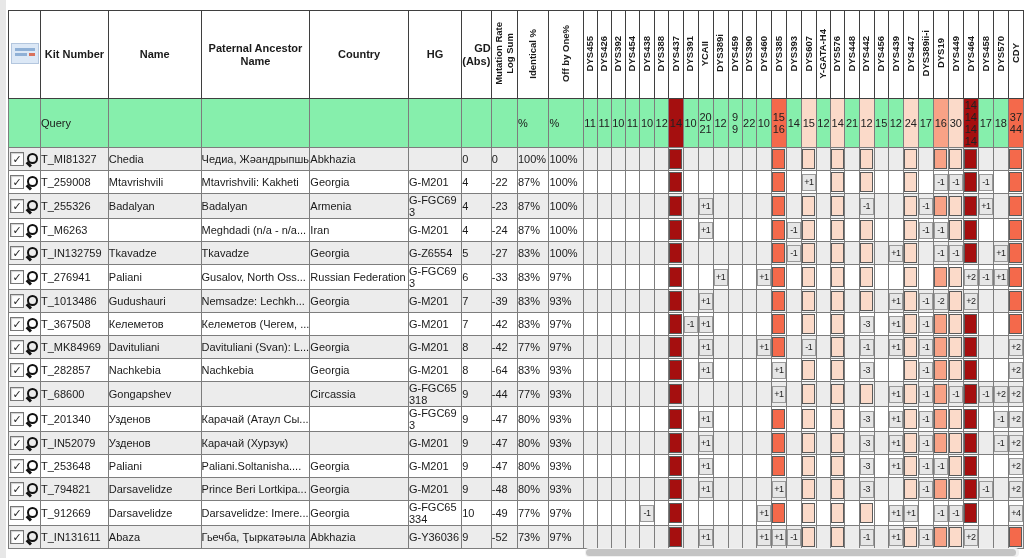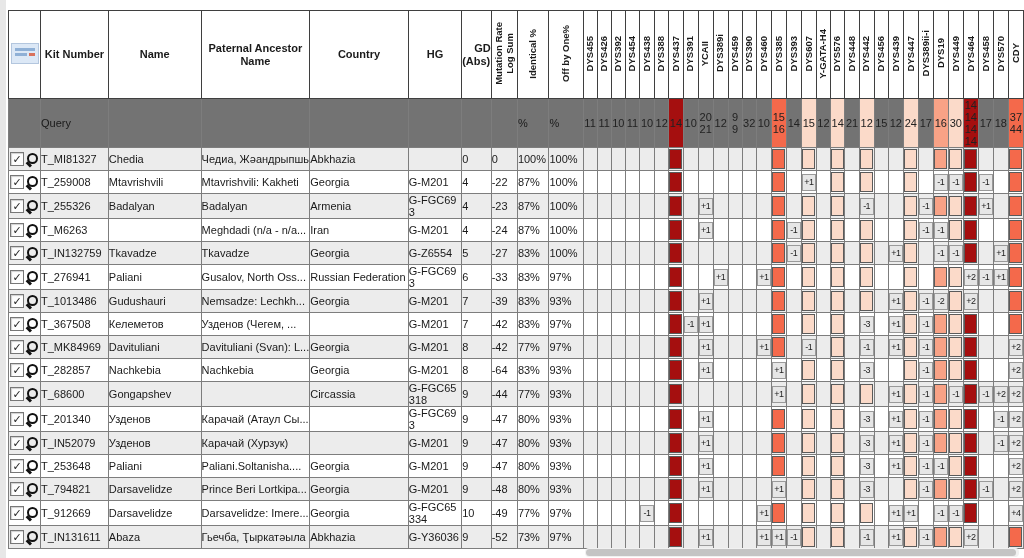--- a/index.html
+++ b/index.html
@@ -12,21 +12,21 @@
                 font-size:11px;line-height:12px;}
   tr.hdr td{border:1px solid #3f3f3f;background:#fff;font-weight:bold;text-align:center;
             vertical-align:middle;}
   tr.hdr td.corner{vertical-align:middle;}
   .hlabel{font-size:11px;line-height:13px;white-space:pre-line;}
   .gdlabel{text-align:center;padding-left:12px;margin-top:17px;}
   .vlabel{display:inline-block;writing-mode:vertical-rl;transform:rotate(180deg);
           font-size:9.5px;font-weight:bold;line-height:10.5px;white-space:pre-line;
           letter-spacing:0px;}
   tr.qrow{height:44px;}
-  tr.qrow td{background:#737373;}
+  tr.qrow td{background:#86efac;}
   tr.drow{height:23px;}
   tr.drow.stripe td{background:#ececec;}
   tr.drow td{background:#ffffff;}
   td.txt{text-align:left;padding:0 0 0 3px;white-space:nowrap;font-size:10.5px;}
   td.hgc{font-size:10px;line-height:11px;white-space:normal;text-align:left;padding-left:3px;
          word-break:break-all;}
   td.num{text-align:left;padding-left:3px;font-size:10.5px;}
   td.mk{text-align:center;font-size:9px;line-height:10px;white-space:pre-line;padding:0;}
   td.mk.qv{font-weight:normal;color:#222;}
   td.mk .cbox{display:block;width:11px;height:18px;margin:1px auto;border:1px solid #5a5a5a;}
@@ -165,21 +165,21 @@
           <td class="mk qv">11</td>
           <td class="mk qv">10</td>
           <td class="mk qv">12</td>
           <td class="mk qv q437" style="background: rgb(165, 15, 15);">14</td>
           <td class="mk qv">10</td>
           <td class="mk qv">20
 21</td>
           <td class="mk qv">12</td>
           <td class="mk qv">9
 9</td>
-          <td class="mk qv">32</td>
+          <td class="mk qv">22</td>
           <td class="mk qv">10</td>
           <td class="mk qv" style="background: rgb(244, 105, 75);">15
 16</td>
           <td class="mk qv">14</td>
           <td class="mk qv" style="background: rgb(251, 218, 201);">15</td>
           <td class="mk qv">12</td>
           <td class="mk qv" style="background: rgb(251, 218, 201);">14</td>
           <td class="mk qv">21</td>
           <td class="mk qv" style="background: rgb(251, 218, 201);">12</td>
           <td class="mk qv">15</td>
@@ -528,21 +528,21 @@
         </tr>
         <tr class="drow">
           <td>
             <span class="cellcheck">
               <span class="cb">✓</span>
               <span class="mag"></span>
             </span>
           </td>
           <td class="txt">T_367508</td>
           <td class="txt">Келеметов</td>
-          <td class="txt">Узденов (Чегем, ...</td>
+          <td class="txt">Келеметов (Чегем, ...</td>
           <td class="txt"></td>
           <td class="hgc">G-M201</td>
           <td class="num">7</td>
           <td class="num">-42</td>
           <td class="num">83%</td>
           <td class="num">97%</td>
           <td class="mk"></td>
           <td class="mk"></td>
           <td class="mk"></td>
           <td class="mk"></td>

